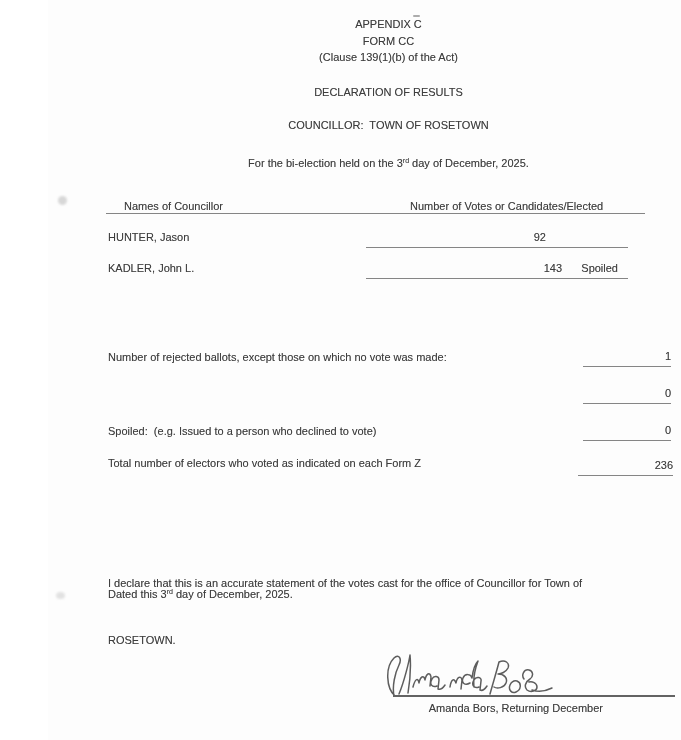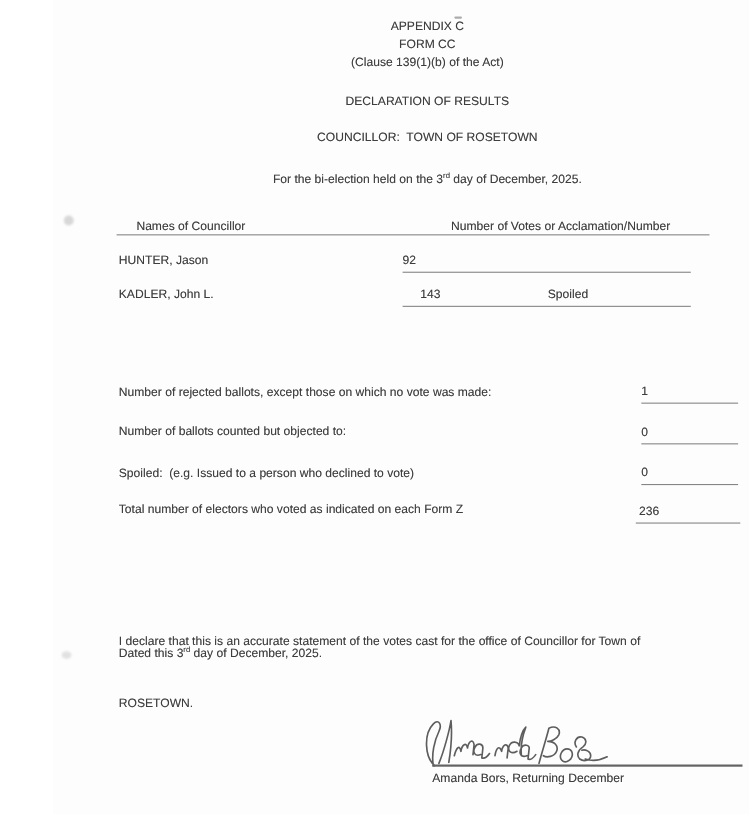--- a/index.html
+++ b/index.html
@@ -10,57 +10,56 @@
     font-family:"Liberation Sans", sans-serif;
     font-size:11px;
     color:var(--ink,#3e3e3e);
     overflow:hidden;
     margin-left:48px;
   }
   .t{position:absolute;white-space:pre;text-shadow:0 0 .5px rgba(62,62,62,.45);}
   .c{left:0;width:100%;text-align:center;}
   .rule{position:absolute;height:1px;background:var(--line,#7d7d7d);}
   sup.ord{font-size:7px;vertical-align:4px;letter-spacing:0;}
-  .num{text-align:left;}
+  .num{text-align:right;}
   .speck{position:absolute;background:#b9b9b9;border-radius:50%;filter:blur(1px);}
   .artifact-bar{position:absolute;background:#6a6a6a;opacity:.55;height:2px;border-radius:1px;}
   .sigline{position:absolute;height:2px;background:#636363;}
   .sig-svg{position:absolute;left:333px;top:650px;}
 </style>
 </head>
 <body>
 
 <div class="page" style="--ink: #3e3e3e; --line: #858585; --paper: #fdfdfd;">
 
   <div class="t c" style="top:18px">APPENDIX C</div>
   <div class="t c" style="top:35px">FORM CC</div>
   <div class="t c" style="top:51px">(Clause 139(1)(b) of the Act)</div>
   <div class="t c" style="top:86px">DECLARATION OF RESULTS</div>
   <div class="t c" style="top:119px">COUNCILLOR:  TOWN OF ROSETOWN</div>
 
   <div class="t c" style="top:157px"><span>For the bi-election held on the 3</span><sup class="ord">rd</sup><span> day of December, 2025.</span></div>
 
   <div class="t" style="left:76px;top:200px">Names of Councillor</div>
-  <div class="t" style="left:362px;top:200px">Number of Votes or Acclamation/Number</div>
+  <div class="t" style="left:362px;top:200px">Number of Votes or Candidates/Elected</div>
   <div class="rule" style="left:58px;top:213px;width:539px"></div>
 
   <div class="t" style="left:60px;top:231px">HUNTER, Jason</div>
   <div class="t num" style="left:318px;top:231px;width:180px">92</div>
   <div class="rule" style="left:318px;top:247px;width:262px"></div>
 
   <div class="t" style="left:60px;top:262px">KADLER, John L.</div>
   <div class="t num" style="left:334px;top:262px;width:180px">143</div>
   <div class="t num" style="left:450px;top:262px;width:120px">Spoiled</div>
   <div class="rule" style="left:318px;top:278px;width:262px"></div>
 
   <div class="t" style="left:60px;top:351px">Number of rejected ballots, except those on which no vote was made:</div>
   <div class="t num" style="left:535px;top:350px;width:88px">1</div>
   <div class="rule" style="left:535px;top:366px;width:88px"></div>
 
-  <div class="t" style="left:60px;top:386px">Number of ballots counted but objected to:</div>
   <div class="t num" style="left:535px;top:387px;width:88px">0</div>
   <div class="rule" style="left:535px;top:403px;width:88px"></div>
 
   <div class="t" style="left:60px;top:425px">Spoiled:  (e.g. Issued to a person who declined to vote)</div>
   <div class="t num" style="left:535px;top:424px;width:88px">0</div>
   <div class="rule" style="left:535px;top:440px;width:88px"></div>
 
   <div class="t" style="left:60px;top:457px">Total number of electors who voted as indicated on each Form Z</div>
   <div class="t num" style="left:533px;top:459px;width:92px">236</div>
   <div class="rule" style="left:530px;top:475px;width:95px"></div>

